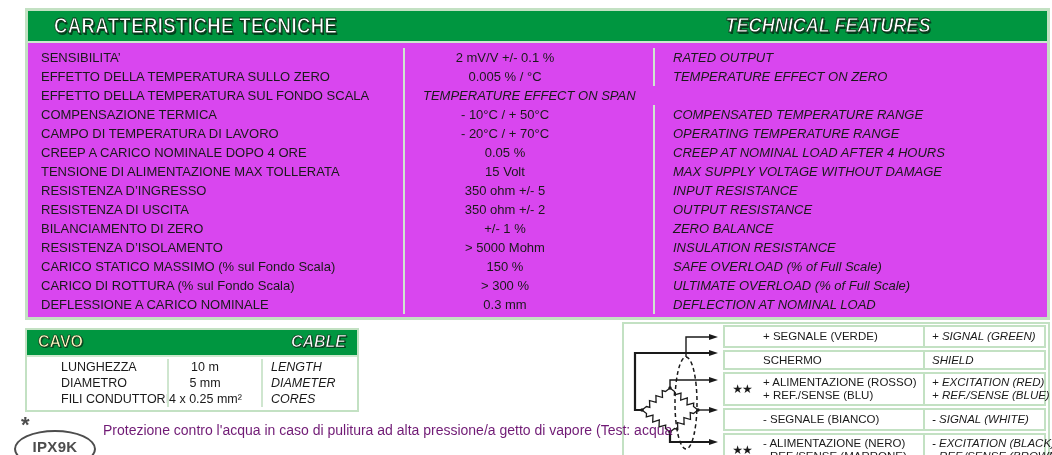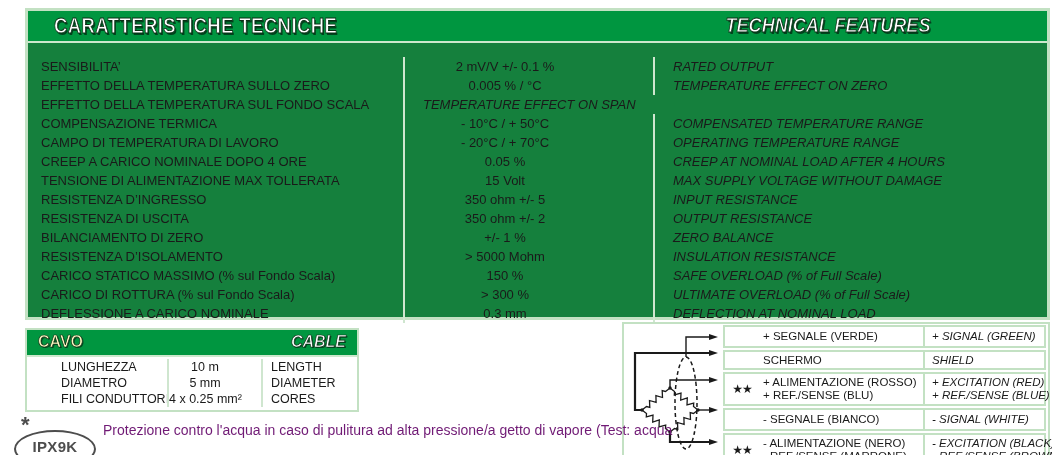--- a/index.html
+++ b/index.html
@@ -1,46 +1,46 @@
 <!DOCTYPE html>
 <html><head>
 <meta charset="utf-8">
 <style>
   html,body{margin:0;padding:0;background:#fff;}
   body{width:1052px;height:455px;overflow:hidden;position:relative;
        font-family:"Liberation Sans","DejaVu Sans",sans-serif;color:#1a1a1a;}
   .abs{position:absolute;}
 
   
-  .spec{left:25px;top:8px;width:1019px;height:306px;border:3px solid #c3e1c3;background:#15803d;}
+  .spec{left:25px;top:8px;width:1019px;height:306px;border:3px solid #c3e1c3;background:#d946ef;}
   .greenbar{background:#009640;height:30px;position:relative;border-bottom:2px solid #cde8cd;}
   .ttl-it{position:absolute;left:26px;top:3px;font-size:21px;font-weight:bold;color:#fff;
           letter-spacing:.5px;transform:scale(.88,1.05);transform-origin:left center;
           -webkit-text-stroke:.8px #0a2e14;text-shadow:1.5px 1.5px 0 rgba(0,0,0,.55);white-space:nowrap;}
   .ttl-en{position:absolute;left:640px;top:4px;width:320px;text-align:center;font-size:19px;
           font-weight:bold;font-style:italic;color:#fff;transform:scale(.95,1.02);
           -webkit-text-stroke:.8px #0a2e14;text-shadow:1.5px 1.5px 0 rgba(0,0,0,.55);white-space:nowrap;}
-  .specbody{padding-top:14px;}
+  .specbody{padding-top:5px;}
   .srow{display:grid;grid-template-columns:375px 250px 1fr;line-height:19px;font-size:13px;}
   .srow .c1{padding-left:13px;white-space:nowrap;}
   .srow .c2{text-align:center;border-left:2px solid #cfe6cf;padding-right:48px;white-space:nowrap;}
   .srow .c3{border-left:2px solid #cfe6cf;padding-left:18px;font-style:italic;white-space:nowrap;}
 
   
   .cable{left:25px;top:328px;width:330px;height:80px;border:2px solid #c3e1c3;background:#fff;}
   .cablebar{background:#009640;height:25px;position:relative;border-bottom:2px solid #cde8cd;}
   .cavo-t{position:absolute;left:11px;top:3px;font-size:16px;font-weight:bold;color:#fef9c3;
           -webkit-text-stroke:.7px #0a2e14;text-shadow:1.2px 1.2px 0 rgba(0,0,0,.5);}
   .cable-t{position:absolute;right:11px;top:3px;font-size:16px;font-weight:bold;font-style:italic;color:#fff;
           -webkit-text-stroke:.7px #0a2e14;text-shadow:1.2px 1.2px 0 rgba(0,0,0,.5);}
   .cablebody{padding-top:2px;}
   .crow{display:grid;grid-template-columns:116px 94px 1fr;line-height:16px;font-size:12.5px;padding-left:24px;}
   .crow .c1{padding-left:10px;white-space:nowrap;}
   .crow .c2{text-align:center;border-left:2px solid #cfe6cf;padding-right:20px;white-space:nowrap;}
-  .crow .c3{border-left:2px solid #cfe6cf;padding-left:8px;white-space:nowrap;}
+  .crow .c3{border-left:2px solid #cfe6cf;padding-left:8px;font-style:italic;white-space:nowrap;}
 
   
   .wiring{left:622px;top:322px;width:424px;height:131px;border:2px solid #c3e1c3;background:#fff;}
   .wrows{position:absolute;left:99px;top:1px;right:2px;display:flex;flex-direction:column;gap:2px;}
   .wrow{display:grid;grid-template-columns:34px 164px 1fr;border:2px solid #c3e1c3;font-size:11.5px;}
   .wrow.single{height:19px;}
   .wrow.double{height:30px;}
   .wrow.first{height:16px;}
   .wstars{display:flex;align-items:center;justify-content:center;font-size:12px;font-weight:bold;letter-spacing:-1px;}
   .wit{display:flex;flex-direction:column;justify-content:center;padding-left:4px;line-height:13px;white-space:nowrap;}

